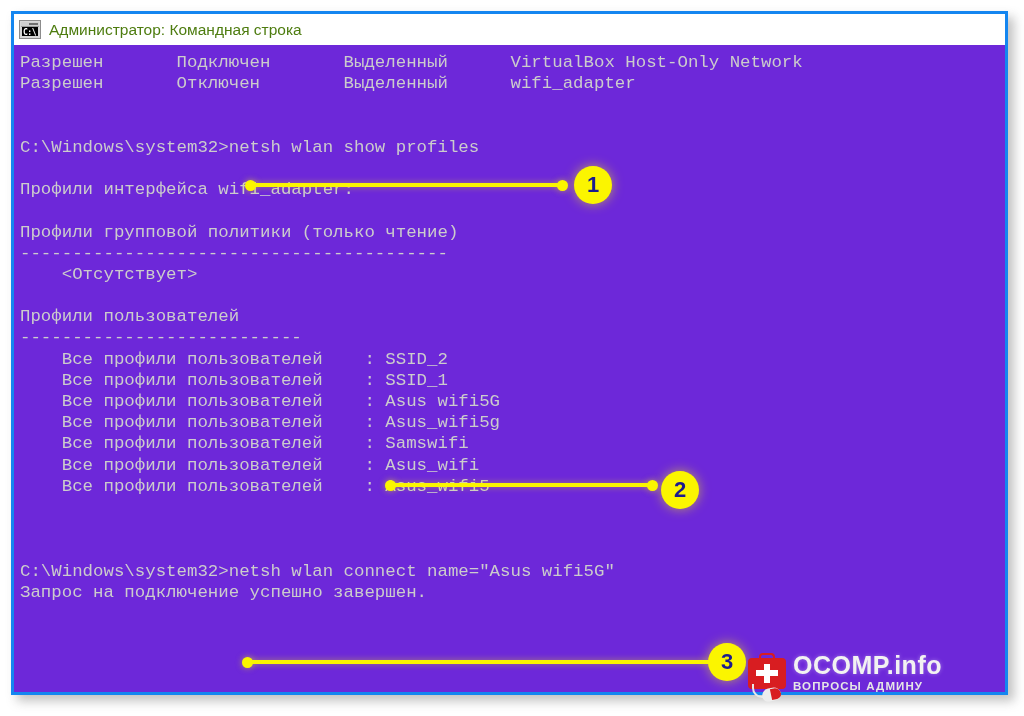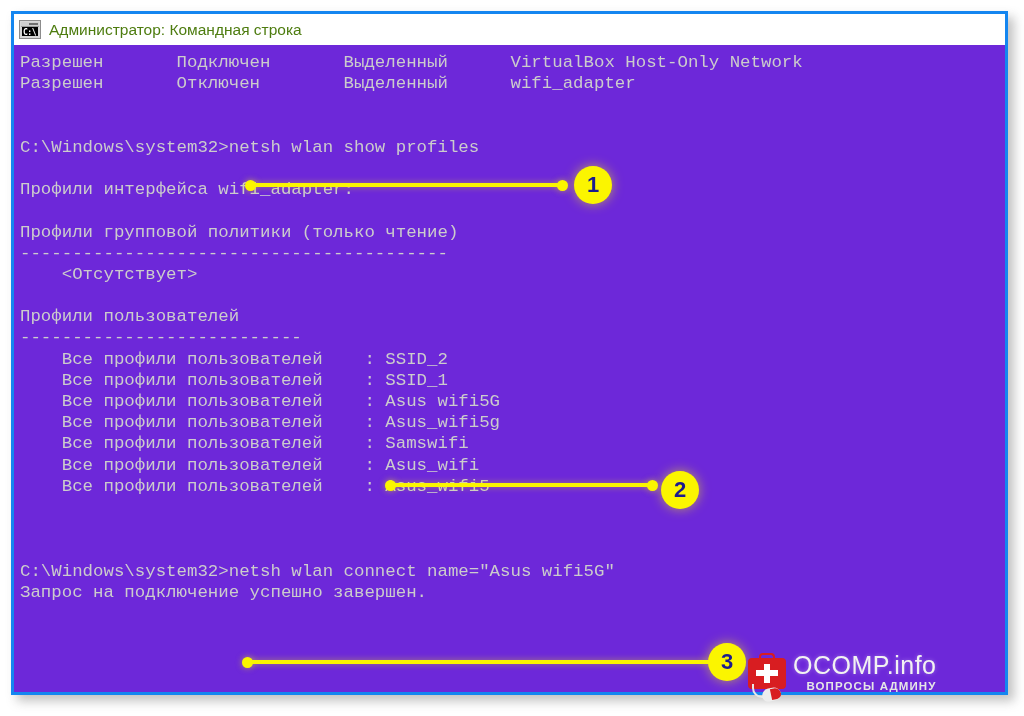--- a/index.html
+++ b/index.html
@@ -173,33 +173,33 @@
     position: absolute;
     left: 4px; top: 26px;
     width: 14px; height: 12px;
     border-left: 2px solid #e8e8e8;
     border-bottom: 2px solid #e8e8e8;
     border-radius: 0 0 0 10px;
   }
   #logo .words { line-height: 1; }
   #logo .brand {
     font-family: "Liberation Sans", sans-serif;
-    font-weight: normal;
+    font-weight: bold;
     font-size: 25px;
     color: #f2f2f2;
     letter-spacing: 0.5px;
     text-shadow: 0 0 4px rgba(255,255,255,0.35);
   }
   #logo .tagline {
     font-family: "Liberation Sans", sans-serif;
     font-weight: bold;
     font-size: 11.5px;
     color: #e6e6e6;
     letter-spacing: 1.1px;
-    text-align: right;
+    text-align: left;
     margin-top: 3px;
   }
 </style>
 </head>
 <body>
 
 <div id="stage">
 
   <div id="window">
 

